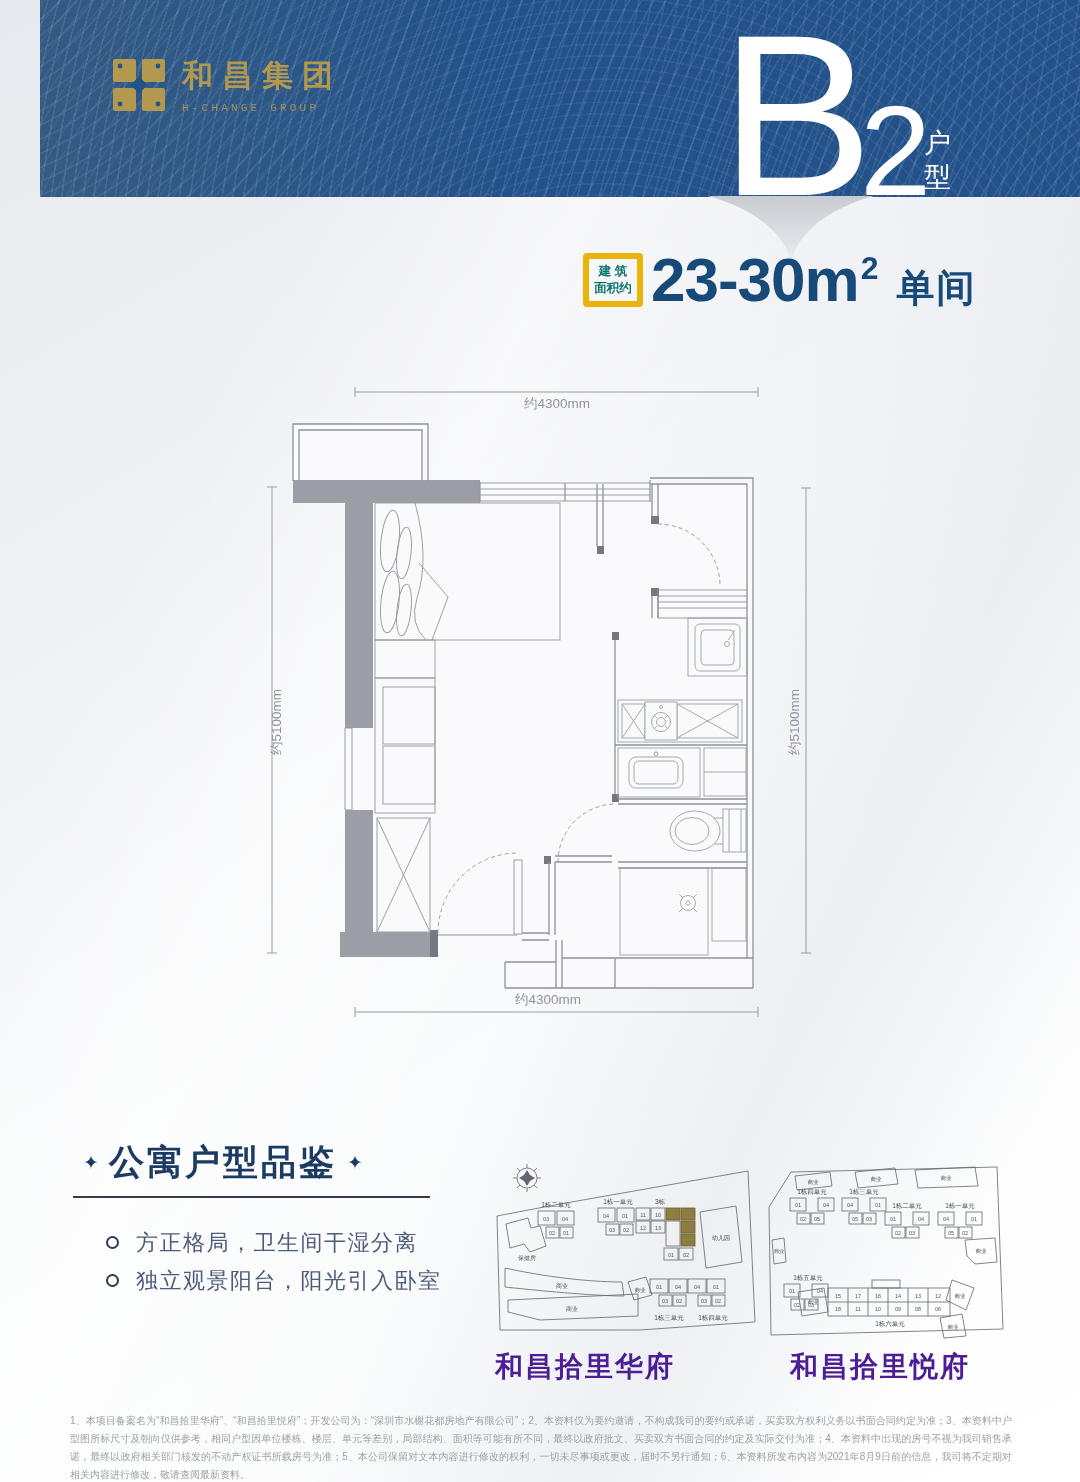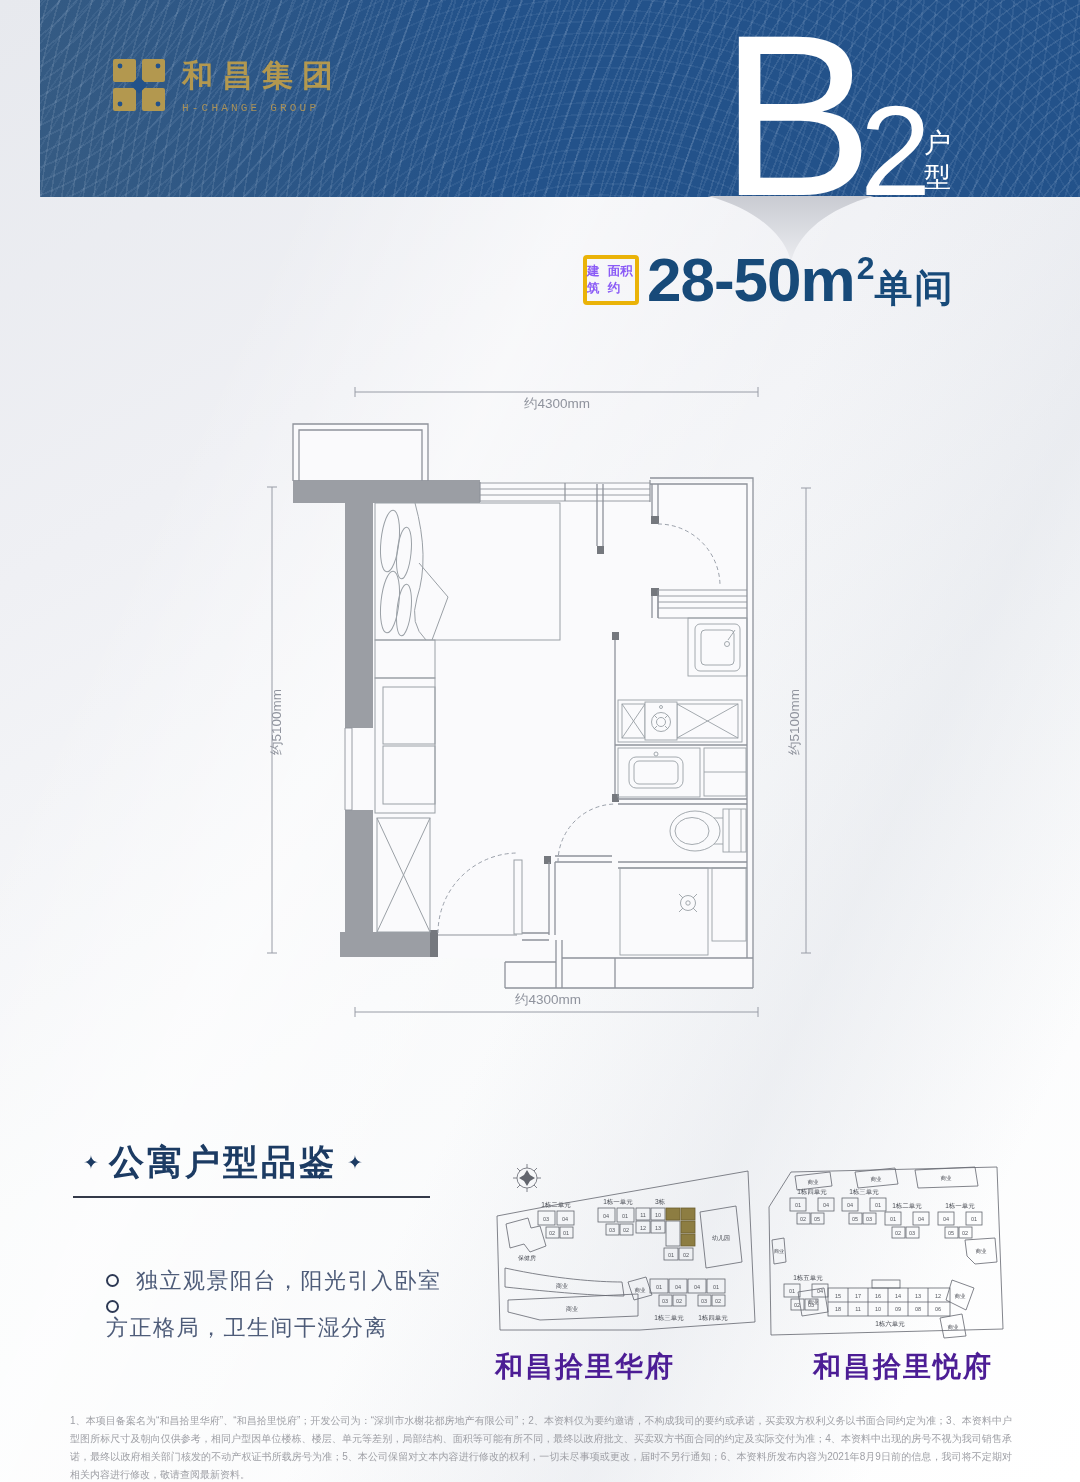--- a/index.html
+++ b/index.html
@@ -18,27 +18,27 @@
       repeating-radial-gradient(circle at 52% 240%, transparent 0 10px, rgba(190,212,238,.07) 10px 11.6px),
       linear-gradient(78deg, rgba(168,146,86,.14), rgba(168,146,86,0) 42%);}
   .logo{position:absolute;left:72px;top:55px;display:flex;align-items:center;}
   .logo-text{margin-left:16px;}
   .logo-cn{font-size:31px;font-weight:700;letter-spacing:9px;color:#b3984f;}
   .logo-en{font-size:11px;font-weight:500;letter-spacing:3.2px;color:#a8915a;margin-top:5px;font-family:Liberation Mono, monospace;}
   .b2svg{position:absolute;left:0;top:0;}
   .curl{position:absolute;left:700px;top:196px;}
   
   .area-line{position:absolute;left:583px;top:244px;display:flex;align-items:center;}
-  .area-badge{width:48px;height:42px;border:4px solid #eab308;border-radius:4px;
-      display:flex;justify-content:center;align-items:center;
-      font-size:12.5px;font-weight:700;color:#8b5cf6;line-height:1.35;flex:0 0 auto;}
+  .area-badge{width:48px;height:42px;border:6px solid #eab308;border-radius:4px;
+      display:flex;flex-direction:column;justify-content:center;align-items:center;
+      font-size:12.5px;font-weight:700;color:#0f766e;line-height:1.35;flex:0 0 auto;}
   .area-value-wrap{display:flex;align-items:baseline;margin-left:8px;color:#174a79;}
   .area-value{font-size:62px;font-weight:700;letter-spacing:-1px;}
   .area-sup{font-size:32px;font-weight:700;position:relative;top:-22px;margin-left:2px;}
-  .area-type{font-size:38px;font-weight:700;margin-left:0;letter-spacing:2px;}
+  .area-type{font-size:38px;font-weight:700;margin-left:18px;letter-spacing:2px;}
   
   .feat-title{position:absolute;left:73px;top:1139px;display:flex;align-items:center;color:#1c3b63;}
   .feat-star{font-size:19px;margin:0 10px;}
   .feat-title-text{font-size:35px;font-weight:700;letter-spacing:3px;}
   .feat-divider{position:absolute;left:73px;top:1196px;width:357px;height:2px;background:#343a49;}
   .feat-item{position:absolute;left:106px;display:flex;align-items:flex-start;}
   .feat-dot{width:9px;height:9px;border:2px solid #2e3a55;border-radius:50%;margin:8px 17px 0 0;flex:0 0 auto;}
   .feat-text{font-size:22px;color:#4e5c79;font-weight:500;letter-spacing:1.5px;}
   
   .caption{position:absolute;top:1348px;width:190px;text-align:center;
@@ -95,21 +95,21 @@
   </defs>
   <path d="M8,0 C60,14 86,42 91,66 C96,42 122,14 174,0 Z" fill="url(#curlg)"></path>
 </svg>
 
 <div class="area-line">
   <div class="area-badge">
     <div>建 筑</div>
     <div>面积约</div>
   </div>
   <div class="area-value-wrap">
-    <span class="area-value">28-50m</span>
+    <span class="area-value">23-30m</span>
     <span class="area-sup">2</span>
     <span class="area-type">单间</span>
   </div>
 </div>
 
 <svg style="position:absolute;left:250px;top:378px;" width="570" height="662" viewBox="250 378 570 662">
 
   <g>
     <rect x="345" y="482" width="408" height="476" fill="#fafafc"></rect>
     <rect x="293" y="424" width="135" height="58" fill="#fafafc"></rect>
@@ -250,21 +250,21 @@
     <path d="M558,862 A58,58 0 0 1 616,804"></path>
   </g>
 </svg>
 
 <div class="feat-title">
   <span class="feat-star">✦</span>
   <span class="feat-title-text">公寓户型品鉴</span>
   <span class="feat-star">✦</span>
 </div>
 <div class="feat-divider"></div>
-<div class="feat-item" style="top:1292px;flex-direction:column;">
+<div class="feat-item" style="top:1228px;">
   <span class="feat-dot"></span>
   <span class="feat-text">方正格局，卫生间干湿分离</span>
 </div>
 <div class="feat-item" style="top:1266px;">
   <span class="feat-dot"></span>
   <span class="feat-text">独立观景阳台，阳光引入卧室</span>
 </div>
 
 <svg style="position:absolute;left:480px;top:1150px;" width="540" height="200" viewBox="480 1150 540 200" fill="none" stroke="#63666e" stroke-width="0.8">
 
@@ -484,15 +484,15 @@
       <text x="960" y="1298" font-size="5.5" fill="#4a4d55" text-anchor="middle" stroke="none">商业</text>
     </g>
     <g>
       <path d="M940,1318 L962,1314 L966,1336 L944,1338 Z"></path>
       <text x="953" y="1329" font-size="5.5" fill="#4a4d55" text-anchor="middle" stroke="none">商业</text>
     </g>
   </g>
 </svg>
 
 <div class="caption" style="left:490px;">和昌拾里华府</div>
-<div class="caption" style="left:808px;">和昌拾里悦府</div>
+<div class="caption" style="left:780px;text-align:right;">和昌拾里悦府</div>
 
 <div class="disclaimer">1、本项目备案名为“和昌拾里华府”、“和昌拾里悦府”；开发公司为：“深圳市水榭花都房地产有限公司”；2、本资料仅为要约邀请，不构成我司的要约或承诺，买卖双方权利义务以书面合同约定为准；3、本资料中户型图所标尺寸及朝向仅供参考，相同户型因单位楼栋、楼层、单元等差别，局部结构、面积等可能有所不同，最终以政府批文、买卖双方书面合同的约定及实际交付为准；4、本资料中出现的房号不视为我司销售承诺，最终以政府相关部门核发的不动产权证书所载房号为准；5、本公司保留对文本内容进行修改的权利，一切未尽事项或更改，届时不另行通知；6、本资料所发布内容为2021年8月9日前的信息，我司将不定期对相关内容进行修改，敬请查阅最新资料。</div>
 
 </body></html>

